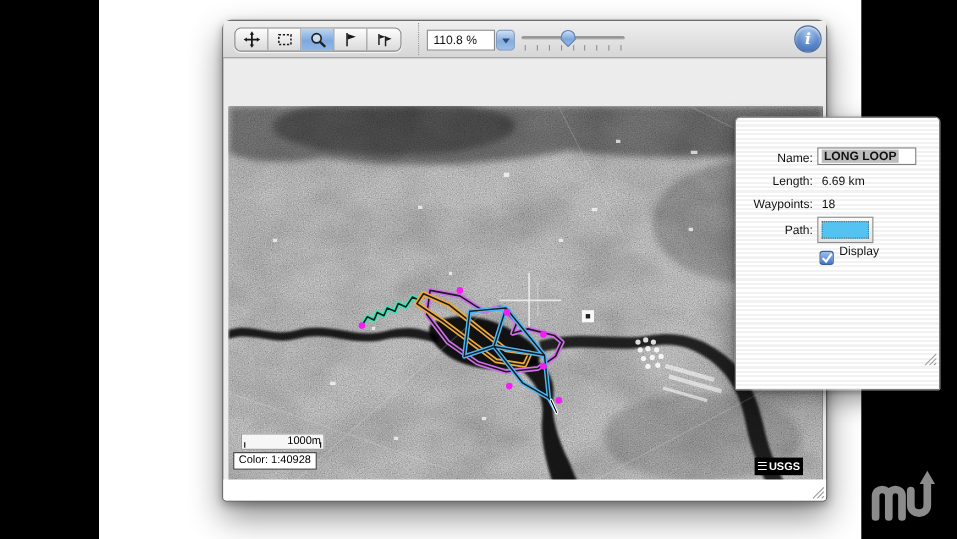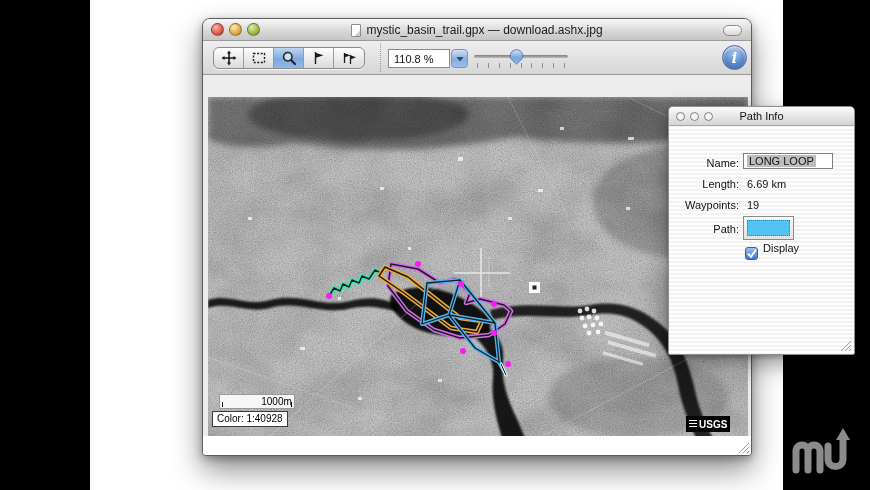--- a/index.html
+++ b/index.html
@@ -96,51 +96,39 @@
                   background:linear-gradient(#fbfbfb,#d4d4d4); border-bottom:1px solid #a8a8a8;
                   display:flex; align-items:center; justify-content:center; }
   .pal-rings { position:absolute; left:7px; top:5px; display:flex; gap:5px; }
   .ring { width:9px; height:9px; border-radius:50%; border:1.5px solid #7e7e7e; background:#f4f4f4; }
   .pal-title { font-size:11px; color:#111; }
   .pal-body { position:relative; height:228px; font-size:11px; color:#111;border-radius:25px; }
   .plabel { position:absolute; left:0; width:70px; text-align:right; }
   .pvalue { position:absolute; left:78px; }
   .name-field { position:absolute; left:74px; top:27px; width:90px; height:16px; background:#fff;
                 border:1px solid #7f7f7f; display:flex; align-items:center; padding-left:3px; }
-  .name-field span { background:#bdbdbd; padding:0 2px; font-size:11px; }
+  .name-field span { background:#bdbdbd; padding:0 2px; font-size:11px;font-weight:bold; }
   .color-well { position:absolute; left:74px; top:90px; width:51px; height:24px;
                 background:linear-gradient(#fafafa,#e2e2e2); border:1px solid #8a8a8a; padding:3px; }
   .color-swatch { width:100%; height:100%; border:1px dotted #6a6a6a; }
   .checkbox { position:absolute; left:76px; top:121px; width:13px; height:13px; border-radius:3px;
               background:linear-gradient(#9cc0ee,#3f74cf); border:1px solid #3a5f9e;
               display:flex; align-items:center; justify-content:center; }
   .check-label { position:absolute; left:94px; top:116px; }
 
   
   .mu-logo { position:absolute; left:698px; top:424px; }
 </style>
 </head>
 <body>
 
 <div class="stage">
   <div class="panel">
 
     <div class="win">
-      <div class="titlebar">
-        <div class="lights">
-          <div class="light red"></div>
-          <div class="light yellow"></div>
-          <div class="light green"></div>
-        </div>
-        <div class="title-group">
-          <div class="doc-icon"></div>
-          <div class="win-title">mystic_basin_trail.gpx — download.ashx.jpg</div>
-        </div>
-        <div class="oval-btn"></div>
-      </div>
 
       <div class="toolbar">
         <div class="seg-ctl">
           <div class="seg">
             <svg width="16" height="16" viewBox="0 0 16 16">
               <path d="M8 3 L8 13 M3 8 L13 8" stroke="#1a1a1a" stroke-width="1.6" fill="none"></path>
               <path d="M8 0.5 L10 3.5 L6 3.5 Z M8 15.5 L10 12.5 L6 12.5 Z M0.5 8 L3.5 6 L3.5 10 Z M15.5 8 L12.5 6 L12.5 10 Z" fill="#1a1a1a"></path>
             </svg>
           </div>
           <div class="seg">
@@ -342,37 +330,29 @@
           <g stroke="#9a9a9a" stroke-width="1">
             <line x1="12" y1="2" x2="2" y2="12"></line>
               <line x1="12" y1="6" x2="6" y2="12"></line>
               <line x1="12" y1="10" x2="10" y2="12"></line>
           </g>
         </svg>
       </div>
     </div>
 
     <div class="palette">
-      <div class="pal-titlebar">
-        <div class="pal-rings">
-          <div class="ring"></div>
-          <div class="ring"></div>
-          <div class="ring"></div>
-        </div>
-        <div class="pal-title">Path Info</div>
-      </div>
       <div class="pal-body">
         <span class="plabel" style="top:31px">Name:</span>
         <div class="name-field">
           <span>LONG LOOP</span>
         </div>
         <span class="plabel" style="top:52px">Length:</span>
         <span class="pvalue" style="top:52px">6.69 km</span>
         <span class="plabel" style="top:73px">Waypoints:</span>
-        <span class="pvalue" style="top:73px">19</span>
+        <span class="pvalue" style="top:73px">18</span>
         <span class="plabel" style="top:97px">Path:</span>
         <div class="color-well">
           <div class="color-swatch" style="background: rgb(85, 195, 242);"></div>
         </div>
         <div class="checkbox">
           <svg width="10" height="10" viewBox="0 0 10 10">
             <path d="M1.5 5.2 L4 7.8 L8.6 1.2" fill="none" stroke="#fff" stroke-width="2" stroke-linecap="round"></path>
           </svg>
         </div>
         <span class="check-label">Display</span>

